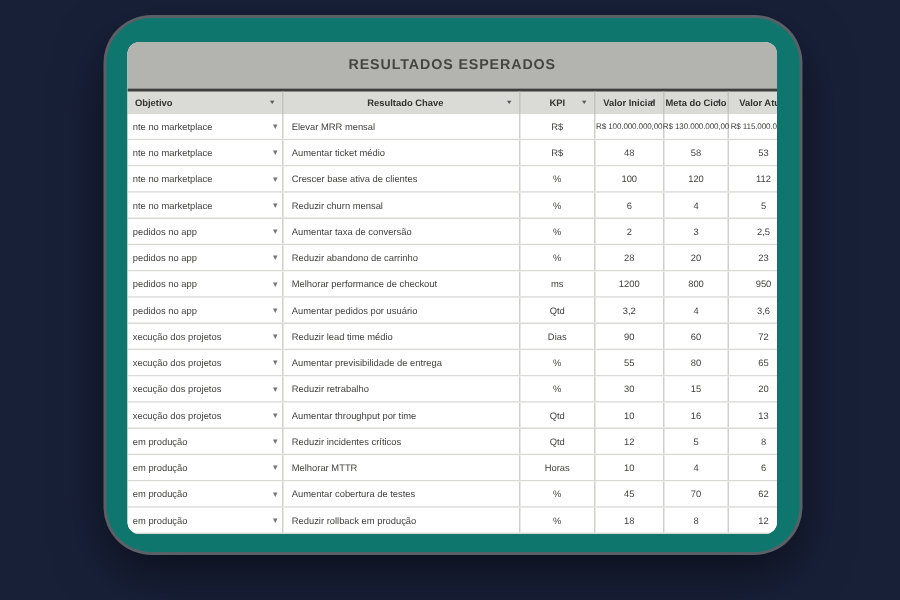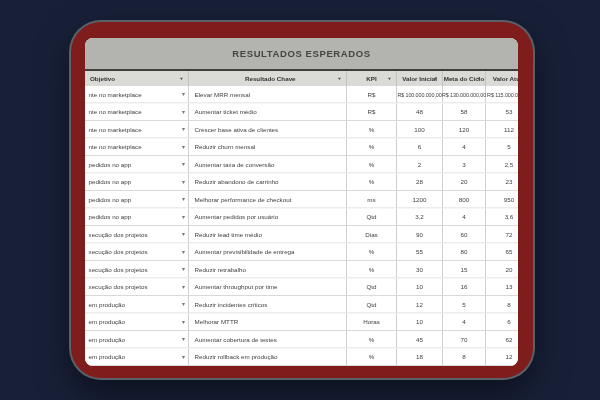--- a/index.html
+++ b/index.html
@@ -4,22 +4,22 @@
 <style>
   html,body{margin:0;padding:0;}
   body{
     width:600px;height:400px;overflow:hidden;position:relative;
     background:#182038;
     font-family:"Liberation Sans", sans-serif;
   }
   .stage{position:absolute;inset:0;}
   
   .tablet{
-    position:absolute;left:71px;top:22px;width:462px;height:356px;
-    background:#7f1d1d;border-radius:30px;
+    position:absolute;left:71px;top:12px;width:462px;height:356px;
+    background:#0f766e;border-radius:30px;
     box-shadow:0 0 0 2px #596067, 0 14px 34px rgba(0,0,0,.5);
   }
   .screen{
     position:absolute;left:14px;top:16px;width:433px;height:328px;
     background:#ffffff;border-radius:8px;overflow:hidden;
   }
   
   .content2x{
     width:866px;height:656px;transform:scale(.5);transform-origin:0 0;
     display:flex;flex-direction:column;background:#ffffff;

